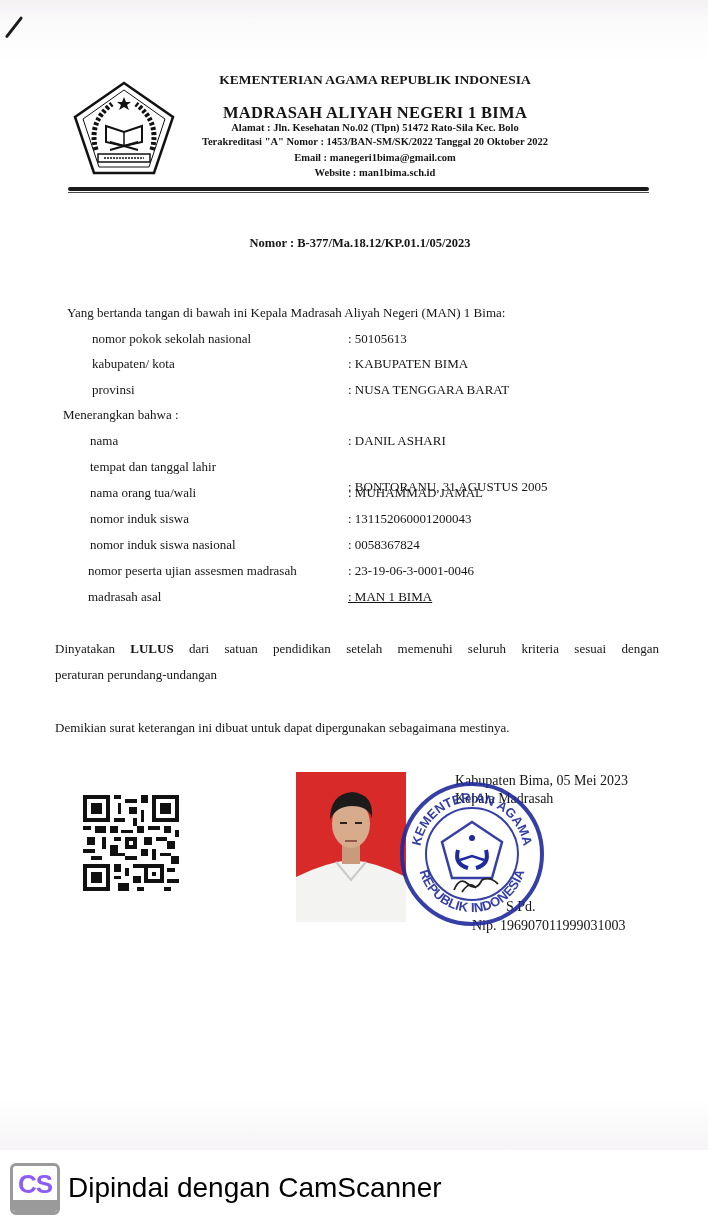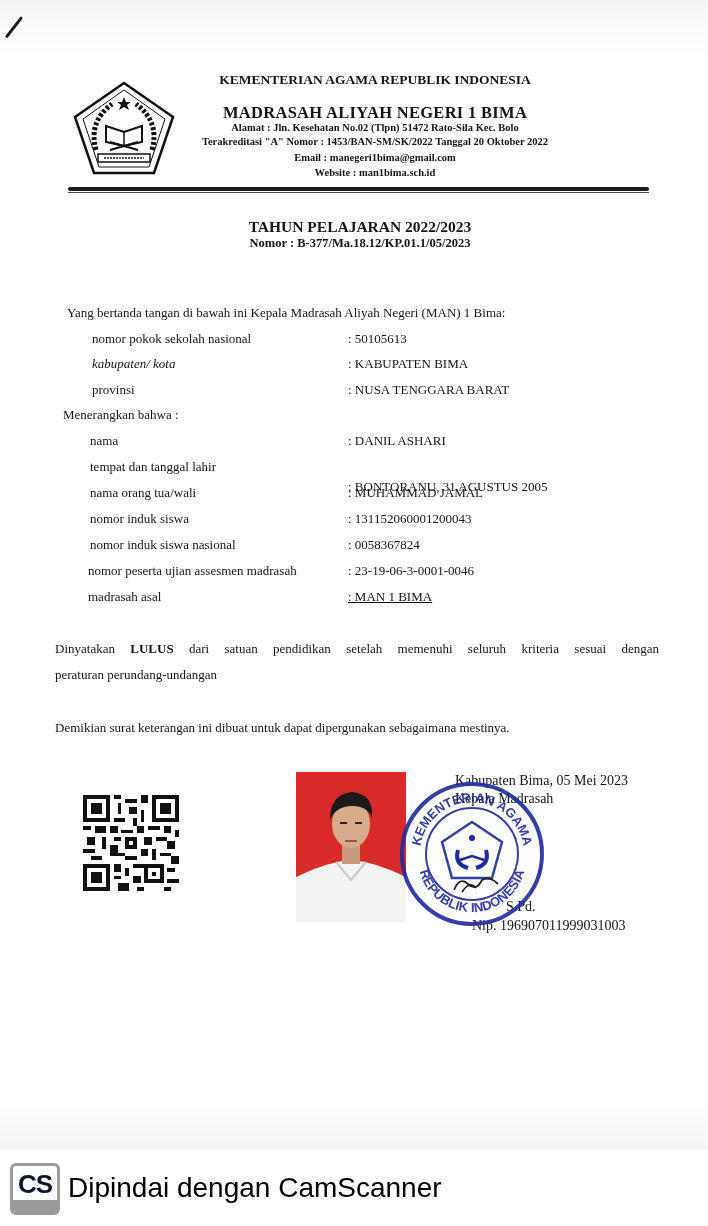--- a/index.html
+++ b/index.html
@@ -32,21 +32,21 @@
   .para { position:absolute; left:55px; width:604px; font-size:13px; }
   .para-1 { top:641px; text-align:justify; text-align-last:justify; }
   .para-1b { top:667px; }
   .para-2 { top:720px; }
   .qr { left:82px; top:795px; width:98px; height:96px; }
   .photo { left:296px; top:772px; width:110px; height:150px; background:#d92a2a; overflow:hidden; }
   .stamp { left:398px; top:780px; width:148px; height:148px; }
   .sig-text { position:absolute; font-size:14px; white-space:nowrap; }
   .footer { position:absolute; left:0; top:1150px; width:708px; height:76px; background:#ffffff; }
   .cs-logo { position:absolute; left:10px; top:1163px; width:50px; height:52px; border:3px solid #9a9a9a; border-radius:6px; background:#fff; overflow:hidden; }
-  .cs-logo .cs-txt { position:absolute; left:0; top:3px; width:44px; text-align:center; font-family:"Liberation Sans","DejaVu Sans",sans-serif; font-weight:bold; font-size:26px; color:#0f172a; letter-spacing:-1px; }
+  .cs-logo .cs-txt { position:absolute; left:0; top:3px; width:44px; text-align:center; font-family:"Liberation Sans","DejaVu Sans",sans-serif; font-weight:bold; font-size:26px; color:#8b5cf6; letter-spacing:-1px; }
   .cs-logo .cs-bar { position:absolute; left:0; bottom:0; width:44px; height:12px; background:#9a9a9a; }
   .cs-text { position:absolute; left:68px; top:1172px; font-family:"Liberation Sans","DejaVu Sans",sans-serif; font-size:28px; color:#000000; white-space:nowrap; }
 </style>
 </head>
 <body>
 
 <div class="page">
 
   <div class="pen-mark"></div>
 
@@ -66,28 +66,27 @@
   <div class="hdr hdr-1">KEMENTERIAN AGAMA REPUBLIK INDONESIA</div>
   <div class="hdr hdr-3">MADRASAH ALIYAH NEGERI 1 BIMA</div>
   <div class="hdr hdr-small hdr-4">Alamat : Jln. Kesehatan No.02 (Tlpn) 51472 Rato-Sila Kec. Bolo</div>
   <div class="hdr hdr-small hdr-5">Terakreditasi "A" Nomor : 1453/BAN-SM/SK/2022 Tanggal 20 Oktober 2022</div>
   <div class="hdr hdr-small hdr-6">Email : manegeri1bima@gmail.com</div>
   <div class="hdr hdr-small hdr-7">Website : man1bima.sch.id</div>
 
   <div class="rule-thick"></div>
   <div class="rule-thin"></div>
 
-  <div class="title title-2">TAHUN PELAJARAN 2022/2023</div>
   <div class="title title-3">Nomor : B-377/Ma.18.12/KP.01.1/05/2023</div>
 
   <div class="body-text intro">Yang bertanda tangan di bawah ini Kepala Madrasah Aliyah Negeri (MAN) 1 Bima:</div>
 
   <div class="row-label" style="left:92px; top:331px;">nomor pokok sekolah nasional</div>
   <div class="row-value" style="left:348px; top:331px;">: 50105613</div>
-  <div class="row-label" style="left:92px; top:356px;font-style:italic;">kabupaten/ kota</div>
+  <div class="row-label" style="left:92px; top:356px;">kabupaten/ kota</div>
   <div class="row-value" style="left:348px; top:356px;">: KABUPATEN BIMA</div>
   <div class="row-label" style="left:92px; top:382px;">provinsi</div>
   <div class="row-value" style="left:348px; top:382px;">: NUSA TENGGARA BARAT</div>
 
   <div class="body-text" style="left:63px; top:407px;">Menerangkan bahwa :</div>
 
   <div class="row-label" style="left:90px; top:433px;">nama</div>
   <div class="row-value" style="left:348px; top:433px;">: DANIL ASHARI</div>
   <div class="row-label" style="left:90px; top:459px;">tempat dan tanggal lahir</div>
   <div class="row-value" style="left:348px; top:479px;">: BONTORANU, 31 AGUSTUS 2005</div>

